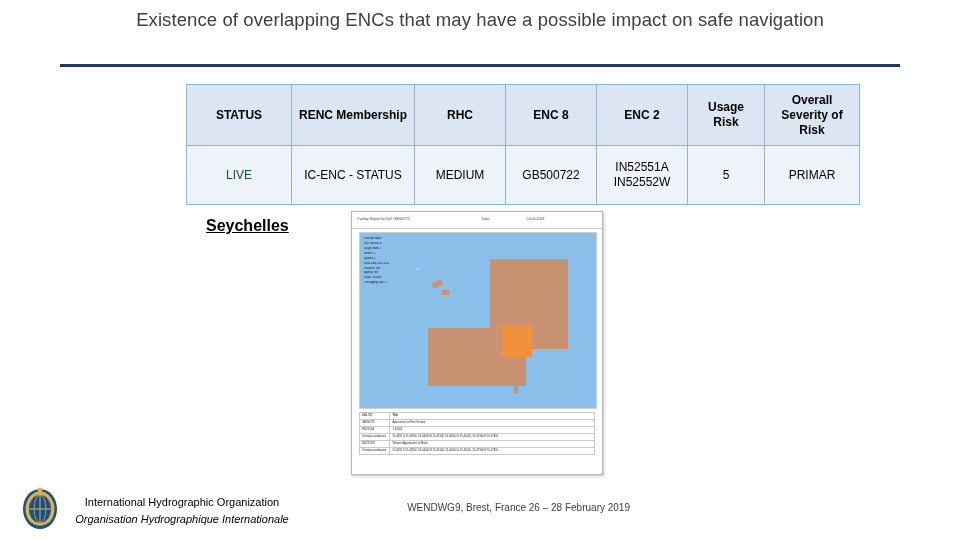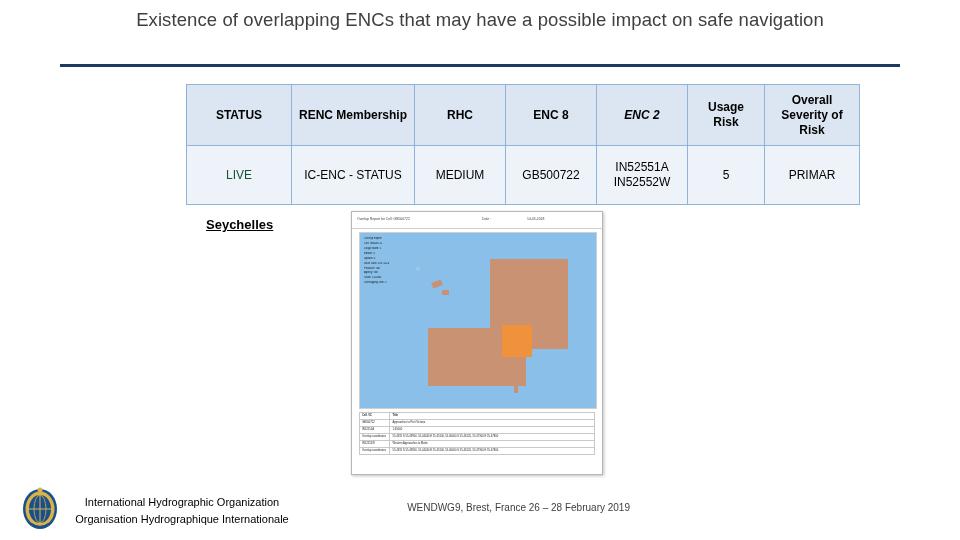--- a/index.html
+++ b/index.html
@@ -63,36 +63,36 @@
     height: 52px;
   }
   .enc-table tbody td {
     background: #eef3fa;
     height: 50px;
   }
   .col-status   { width: 92px; }
   .col-renc     { width: 110px; }
   .col-rhc      { width: 78px; }
   .col-enc1     { width: 78px; }
-  .col-enc2     { width: 78px; font-style: italic; }
+  .col-enc2     { width: 78px; }
   .col-usage    { width: 64px; }
   .col-overall  { width: 82px; }
   .cell-live {
     color: #14532d;
     font-weight: bold;
   }
   .cell-renc { white-space: nowrap; }
   .cell-enc2 { line-height: 1.35; }
 
   
   .country-label {
     position: absolute;
     left: 206px;
     top: 217px;
-    font-size: 13px;
+    font-size: 16px;
     font-weight: bold;
     color: #000000;
     text-decoration: underline;
   }
 
   
   .img-panel {
     position: absolute;
     left: 351px;
     top: 211px;
@@ -245,20 +245,21 @@
     position: absolute;
     left: 72px;
     top: 494px;
     width: 220px;
     text-align: center;
     font-size: 11px;
     color: #000000;
     line-height: 1.5;
   }
   .footer-org .line2 {
+    font-style: italic;
   }
   .footer-center {
     position: absolute;
     left: 330px;
     top: 502px;
     width: 300px;
     text-align: right;
     font-size: 10px;
     color: #404040;
   }

